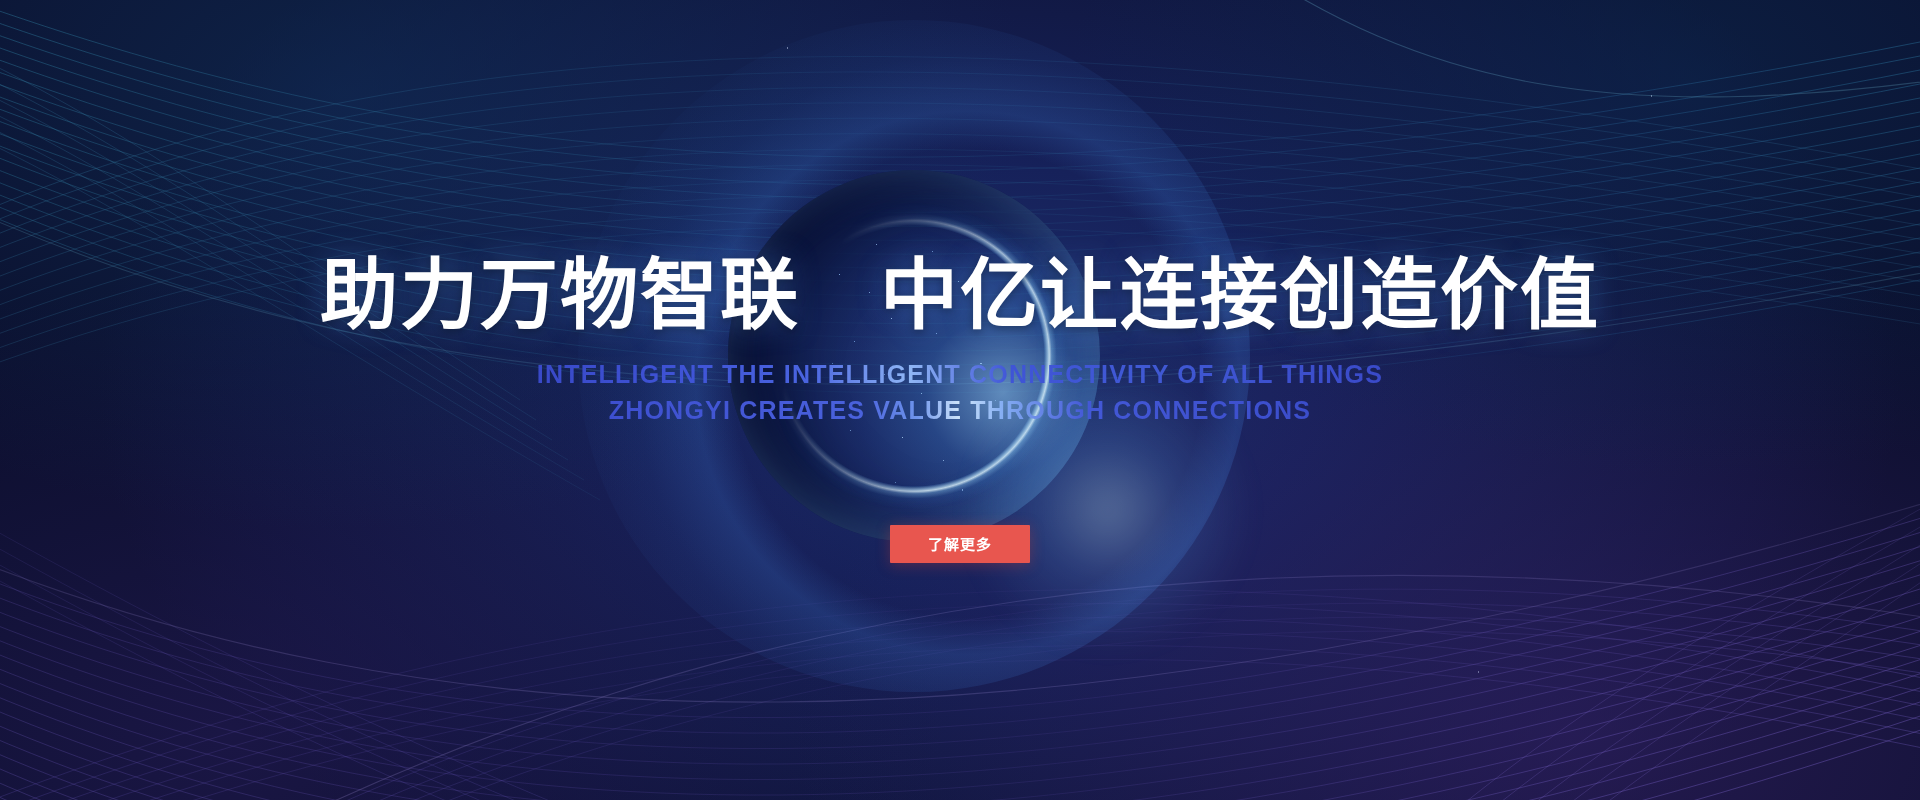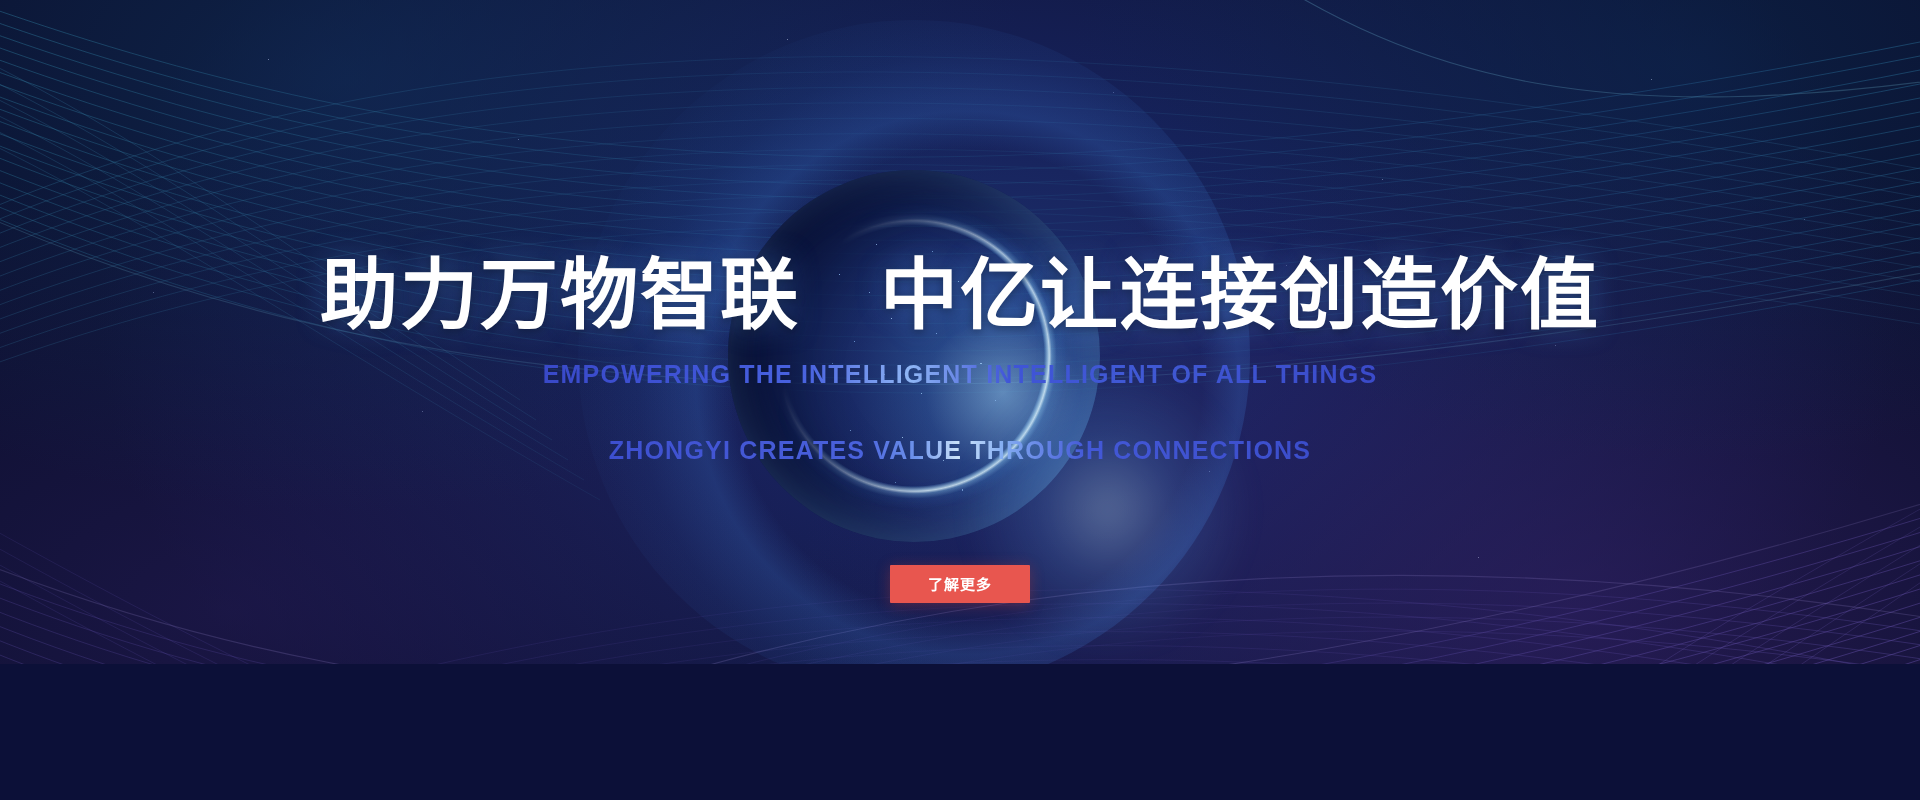--- a/index.html
+++ b/index.html
@@ -7,21 +7,21 @@
 
   html, body {
     width:1920px; height:800px;
     overflow:hidden;
     background:#0c1038;
     font-family:"Liberation Sans", sans-serif;
   }
 
   .hero {
     position:relative;
-    width:1920px; height:664px;
+    width:1920px; height:800px;
     overflow:hidden;
     background:
       radial-gradient(ellipse 900px 620px at 52% 48%, #1d2f6b 0%, #16215a 35%, #121a47 60%, #0d1236 85%, #0a0e2b 100%);
   }
 
   
   .bg-tint-a {
     position:absolute; inset:0;
     background:
       radial-gradient(ellipse 1100px 700px at 18% 12%, rgba(18,52,96,.55) 0%, rgba(16,30,72,0) 62%),
@@ -207,21 +207,20 @@
       #3d4fcf 0%,
       #4458d6 20%,
       #4a62dc 36%,
       #6f95ec 44%,
       #cfe6fb 50%,
       #85aef3 56%,
       #4358d6 68%,
       #3b4dcb 100%);
     -webkit-background-clip:text;
     background-clip:text;
-    margin-top:40px;
   }
   .cta-wrap {
     margin-top:72px;
     pointer-events:auto;
   }
   .cta-button {
     display:inline-flex;
     align-items:center;
     justify-content:center;
     width:140px; height:38px;
@@ -414,21 +413,21 @@
     </div>
     <div class="globe-rim"></div>
     <div class="globe-glowburst"></div>
   </div>
 
   <div class="content">
 
     <h1 class="headline">助力万物智联　中亿让连接创造价值</h1>
 
     <div class="subtitles">
-      <div class="subtitle line1">EMPOWERING THE INTELLIGENT INTELLIGENT OF ALL THINGS</div>
+      <div class="subtitle line1">INTELLIGENT THE INTELLIGENT CONNECTIVITY OF ALL THINGS</div>
       <div class="subtitle line2">ZHONGYI CREATES VALUE THROUGH CONNECTIONS</div>
     </div>
 
     <div class="cta-wrap">
       <button class="cta-button">了解更多</button>
     </div>
 
   </div>
 </div>
 

